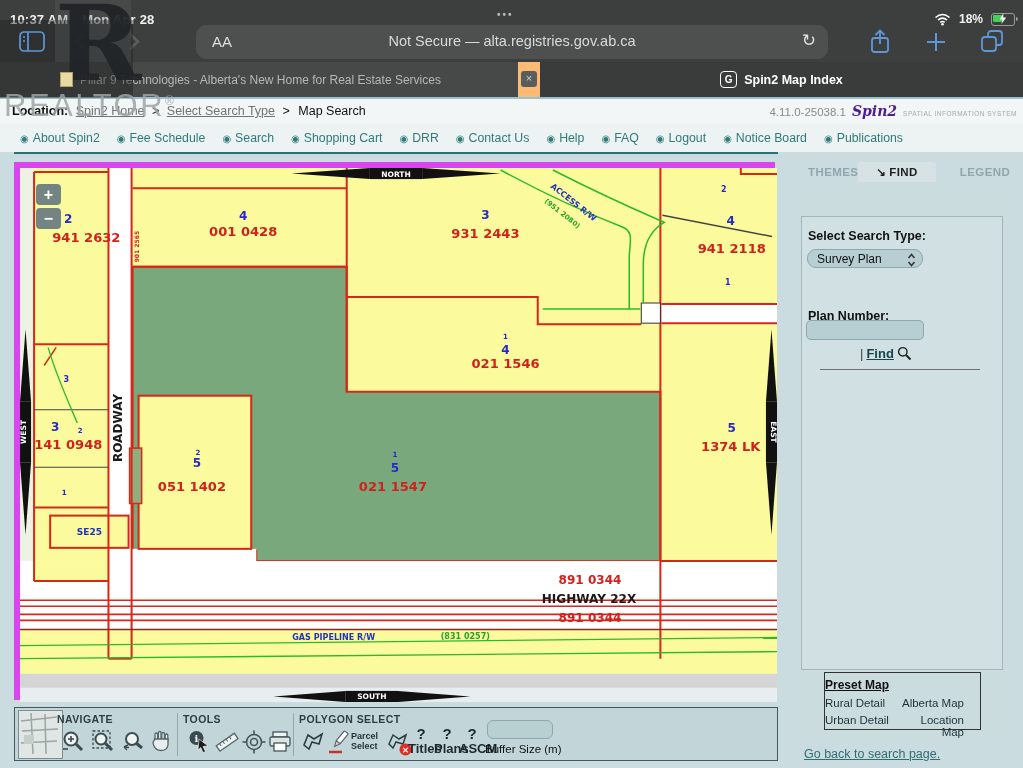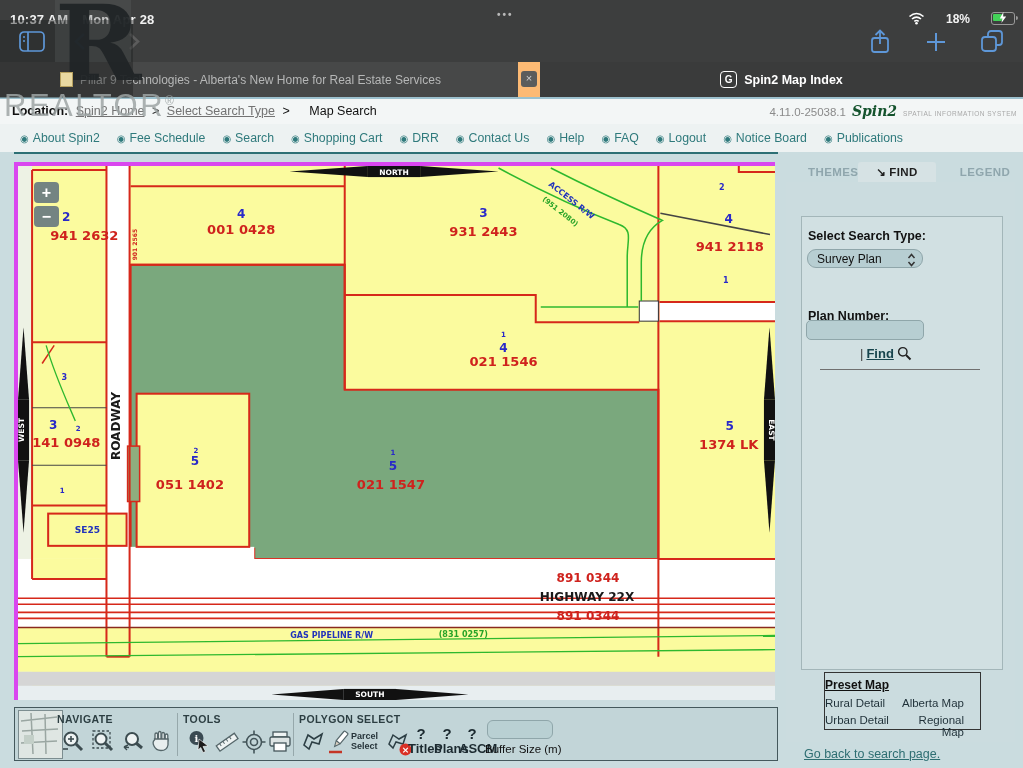--- a/index.html
+++ b/index.html
@@ -3,21 +3,21 @@
 <meta charset="utf-8">
 <style>
   html,body{margin:0;padding:0;}
   .screen{position:relative;width:1023px;height:768px;background:#cadcdf;font-family:"Liberation Sans",sans-serif;overflow:hidden;}
   
   .chrome{position:absolute;left:0;top:0;width:1023px;height:97px;background:#3d3e3e;}
   .statusbar{position:absolute;left:0;top:8px;width:100%;height:22px;color:#f2f2f2;font-size:13px;font-weight:bold;}
   .st-left{position:absolute;left:10px;top:4px;letter-spacing:.2px;}
   .st-date{margin-left:14px;font-weight:bold;}
   .st-handle{position:absolute;left:497px;top:1px;color:#b9b9b9;font-size:10px;letter-spacing:2px;}
-  .st-right{position:absolute;right:8px;top:4px;display:flex;align-items:flex-start;gap:21px;}
+  .st-right{position:absolute;right:8px;top:4px;display:flex;align-items:flex-end;gap:8px;}
   .batt{position:relative;width:22px;height:11px;border:1.5px solid #999;border-radius:3px;}
   .batt:after{content:"";position:absolute;right:-4px;top:2.5px;width:2px;height:4px;background:#999;border-radius:0 2px 2px 0;}
   .batt-fill{position:absolute;left:1px;top:1px;width:9px;height:7px;background:#43d158;border-radius:1px;}
   .batt-bolt{position:absolute;left:7px;top:-1px;width:8px;height:11px;background:#fff;clip-path:polygon(55% 0,10% 58%,42% 58%,30% 100%,90% 40%,52% 40%);}
   .navbar-icon{position:absolute;}
   .urlpill{position:absolute;left:196px;top:25px;width:632px;height:34px;background:#4e4f4f;border-radius:10px;color:#dcdddd;}
   .url-aa{position:absolute;left:16px;top:8px;font-size:15px;}
   .url-text{position:absolute;left:0;right:0;top:8px;text-align:center;font-size:14.5px;color:#d9dadb;}
   .url-reload{position:absolute;right:12px;top:5px;font-size:17px;color:#e0e0e0;}
   .tabbar{position:absolute;left:0;top:62px;width:1023px;height:35px;background:#fdba74;padding-left:24px;}
@@ -27,31 +27,31 @@
   .tab-close{position:absolute;left:521px;top:9px;width:16px;height:16px;background:#5b5c5c;border-radius:3px;color:#d0d0d0;font-size:11px;text-align:center;line-height:15px;}
   .tab2{position:absolute;left:540px;top:0;width:483px;height:35px;background:#3a3b3b;display:flex;align-items:center;justify-content:center;gap:7px;color:#fff;}
   .tab2-g{width:15px;height:15px;border:1.5px solid #fff;border-radius:4px;font-size:10px;font-weight:bold;text-align:center;line-height:15px;}
   .tab2-title{font-size:12.5px;font-weight:bold;}
   .sepline{position:absolute;left:0;top:97px;width:1023px;height:2px;background:#9cc1ce;}
   
   .crumb{position:absolute;left:0;top:99px;width:1023px;height:25px;background:#f3f6f6;font-size:12.5px;color:#111;line-height:25px;}
   .crumb-left{position:absolute;left:12px;white-space:nowrap;}
   .crumb b{font-weight:bold;}
   .crumb a{color:#737373;text-decoration:underline;margin:0 4px;}
-  .crumb .cur{margin-left:16px;}
+  .crumb .cur{margin-left:5px;}
   .crumb-right{position:absolute;right:6px;top:0;display:flex;align-items:baseline;gap:6px;}
   .ver{font-size:11.5px;color:#8a8a8a;}
-  .brand{font-family:"DejaVu Serif",serif;font-style:italic;font-weight:bold;font-size:14px;color:#14532d;}
+  .brand{font-family:"DejaVu Serif",serif;font-style:italic;font-weight:bold;font-size:14px;color:#4c1d95;}
   .brand-suf{font-size:6.5px;color:#a8a8a8;letter-spacing:.5px;}
   .menu{position:absolute;left:0;top:124px;width:1023px;height:28px;background:#edf2f2;display:flex;align-items:center;padding-left:20px;gap:17px;box-sizing:border-box;}
   .menu a{color:#2f7a7c;font-size:12.3px;text-decoration:none;white-space:nowrap;display:flex;align-items:center;}
   .mi-b{font-size:10px;margin-right:4px;color:#2f7a7c;}
   .tealrule{position:absolute;left:14px;top:152px;width:764px;height:2px;background:#2c6f74;}
   
-  .map-frame{position:absolute;left:14px;top:162px;width:761px;height:538px;border:4px solid #d946ef;box-sizing:border-box;background:#FBFB9E;}
+  .map-frame{position:absolute;left:14px;top:162px;width:761px;height:538px;border:6px solid #d946ef;box-sizing:border-box;background:#FBFB9E;}
   .map-frame svg{display:block;}
   .ml{font-family:"DejaVu Sans",sans-serif;font-weight:bold;text-anchor:middle;}
   .ml-blue{fill:#2929c8;}.ml-red{fill:#cf221d;}.ml-black{fill:#1a1a1a;}.ml-mapblue{fill:#2233bb;}.ml-green{fill:#27a327;}
   .cmp{fill:#fff;font-size:7.5px;font-weight:bold;text-anchor:middle;font-family:"DejaVu Sans",sans-serif;}
   .zoombtns{position:absolute;left:16px;top:16px;z-index:10;}
   .zbtn{width:25px;height:21px;background:rgba(104,122,128,.92);border-radius:4px;color:#fff;font-size:16px;font-weight:bold;text-align:center;line-height:21px;margin-bottom:3px;}
   
   .sidebar{position:absolute;left:786px;top:162px;width:229px;height:600px;}
   .sb-tab{position:absolute;top:0;height:20px;font-size:11.5px;font-weight:bold;letter-spacing:.4px;color:#8fa6ad;text-align:center;line-height:20px;}
   .sb-tab.active{background:#d6e2e4;color:#1e1e1e;border-radius:3px 3px 0 0;}
@@ -119,20 +119,25 @@
         <circle cx="5" cy="6" r="1" fill="#5e97d8"></circle>
         <circle cx="5" cy="10" r="1" fill="#5e97d8"></circle>
       </svg>
     <svg class="navbar-icon" style="left:74px;top:32px;" width="12" height="19" viewBox="0 0 12 19">
         <polyline points="10,2 2,9.5 10,17" stroke="#4b7fb3" stroke-width="2.6" fill="none"></polyline>
       </svg>
     <svg class="navbar-icon" style="left:128px;top:32px;" width="12" height="19" viewBox="0 0 12 19">
         <polyline points="2,2 10,9.5 2,17" stroke="#5c5c5c" stroke-width="2.6" fill="none"></polyline>
       </svg>
 
+    <div class="urlpill">
+      <span class="url-aa">AA</span>
+      <span class="url-text">Not Secure — alta.registries.gov.ab.ca</span>
+      <span class="url-reload">↻</span>
+    </div>
 
     <svg class="navbar-icon" style="left:868px;top:28px;" width="24" height="28" viewBox="0 0 24 28">
         <rect x="4" y="10" width="16" height="14" rx="2.5" stroke="#5e97d8" stroke-width="1.8" fill="none"></rect>
         <line x1="12" y1="2.5" x2="12" y2="16" stroke="#5e97d8" stroke-width="1.8"></line>
         <polyline points="7.5,7 12,2.5 16.5,7" stroke="#5e97d8" stroke-width="1.8" fill="none"></polyline>
       </svg>
     <svg class="navbar-icon" style="left:926px;top:32px;" width="20" height="20" viewBox="0 0 20 20">
         <line x1="10" y1="1" x2="10" y2="19" stroke="#5e97d8" stroke-width="2"></line>
         <line x1="1" y1="10" x2="19" y2="10" stroke="#5e97d8" stroke-width="2"></line>
       </svg>
@@ -385,21 +390,21 @@
             </svg>
         </div>
         <div class="sb-hr"></div>
       </div>
       <div class="preset">
         <div class="preset-grid">
           <span class="preset-title">Preset Map</span>
           <span>Rural Detail</span>
           <span class="pcol2">Alberta Map</span>
           <span>Urban Detail</span>
-          <span class="pcol2">Regional Map</span>
+          <span class="pcol2">Location Map</span>
         </div>
       </div>
       <a class="goback" href="#">Go back to search page.</a>
     </div>
   </div>
 
   <div class="toolbar">
     <div class="thumb">
       <svg width="41" height="45" viewBox="0 0 41 45">
           <path d="M2,10 L38,6 M3,20 L39,18 M2,32 L38,30 M12,2 L14,43 M26,3 L27,43" stroke="#9aa6a2" stroke-width="1.5" fill="none"></path>

